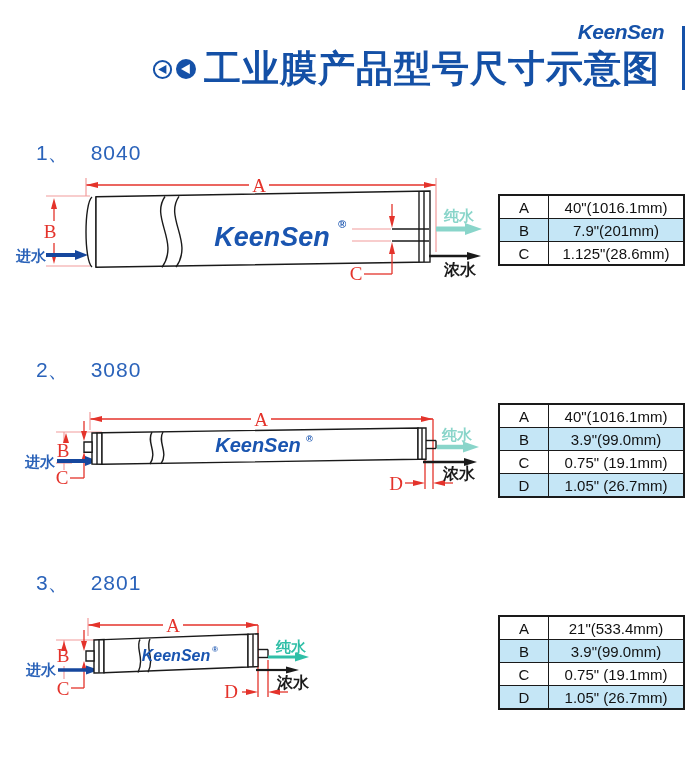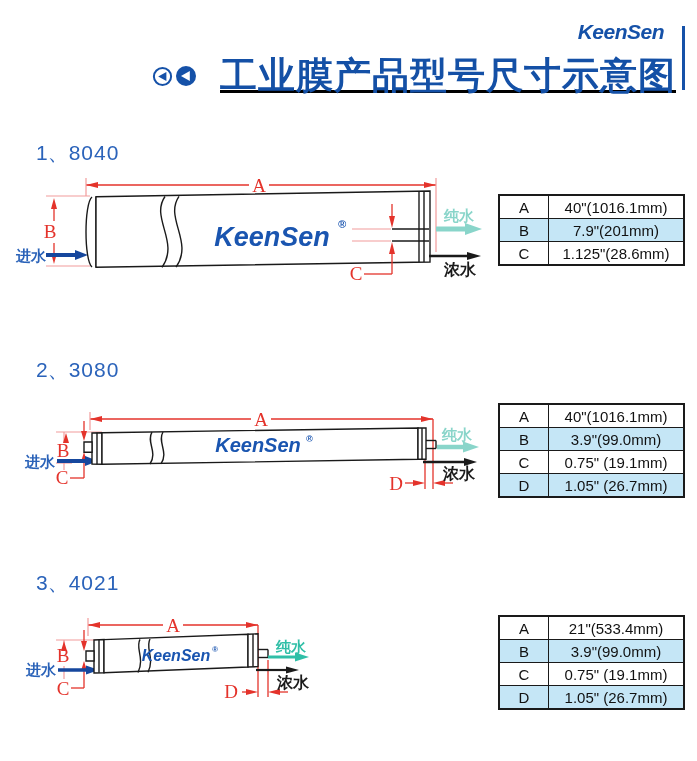--- a/index.html
+++ b/index.html
@@ -7,34 +7,34 @@
     width:697px;height:761px;position:relative;background:#ffffff;
     font-family:"Liberation Sans", sans-serif;overflow:hidden;
   }
   
   .logo-top{
     position:absolute;left:560px;top:20px;width:104px;text-align:right;
     font-size:21px;font-weight:bold;font-style:italic;color:#1551A8;
     letter-spacing:-0.5px;
   }
   .title-block{
-    position:absolute;left:152px;top:54px;height:44px;
-    display:flex;align-items:center;gap:23px;text-decoration:underline;
+    position:absolute;left:152px;top:47px;height:44px;
+    display:flex;align-items:center;gap:7px;
   }
   .title-icons{display:flex;align-items:center;gap:2px;}
   .page-title{
     font-size:37px;font-weight:900;color:#1450A6;letter-spacing:1px;
     white-space:nowrap;
   }
   .vbar{position:absolute;left:682px;top:26px;width:3px;height:64px;background:#1551A8;}
   
   .sec-label{
     position:absolute;left:36px;font-size:21px;color:#2B63BA;font-weight:500;
   }
-  .sec-label .model{letter-spacing:1px;}
+  .sec-label .model{margin-left:22px;letter-spacing:1px;}
   #sec1-label{top:139px;} #sec2-label{top:356px;} #sec3-label{top:569px;}
   
   .drawing{position:absolute;}
   #svg1{left:8px;top:170px;} #svg2{left:8px;top:403px;} #svg3{left:8px;top:612px;}
   text.dim{font-family:"Liberation Serif", serif;font-size:19px;fill:#E4332B;}
   text.cjk{font-family:"Liberation Sans", sans-serif;font-weight:bold;font-size:15px;}
   text.cjk-feed{fill:#2A62B8;}
   text.cjk-perm1{fill:#89D5CA;}
   text.cjk-perm3{fill:#30BFA7;}
   text.cjk-conc{fill:#1A1A1A;font-size:16px;}
@@ -79,21 +79,21 @@
   <span class="page-title">工业膜产品型号尺寸示意图</span>
 </div>
 
 <div class="sec-label" id="sec1-label">
   <span>1、</span><span class="model">8040</span>
 </div>
 <div class="sec-label" id="sec2-label">
   <span>2、</span><span class="model">3080</span>
 </div>
 <div class="sec-label" id="sec3-label">
-  <span>3、</span><span class="model">4021</span>
+  <span>3、</span><span class="model">2801</span>
 </div>
 
 <svg id="svg1" class="drawing" width="482" height="122" viewBox="8 170 482 122">
 
   <line class="dimline" x1="86" y1="185" x2="249" y2="185"></line>
   <line class="dimline" x1="269" y1="185" x2="436" y2="185"></line>
   <polygon class="redhead" points="86,185 98,182 98,188"></polygon>
   <polygon class="redhead" points="436,185 424,182 424,188"></polygon>
   <text class="dim" x="259" y="192" text-anchor="middle">A</text>
   <line class="extline" x1="86" y1="178" x2="86" y2="196"></line>

